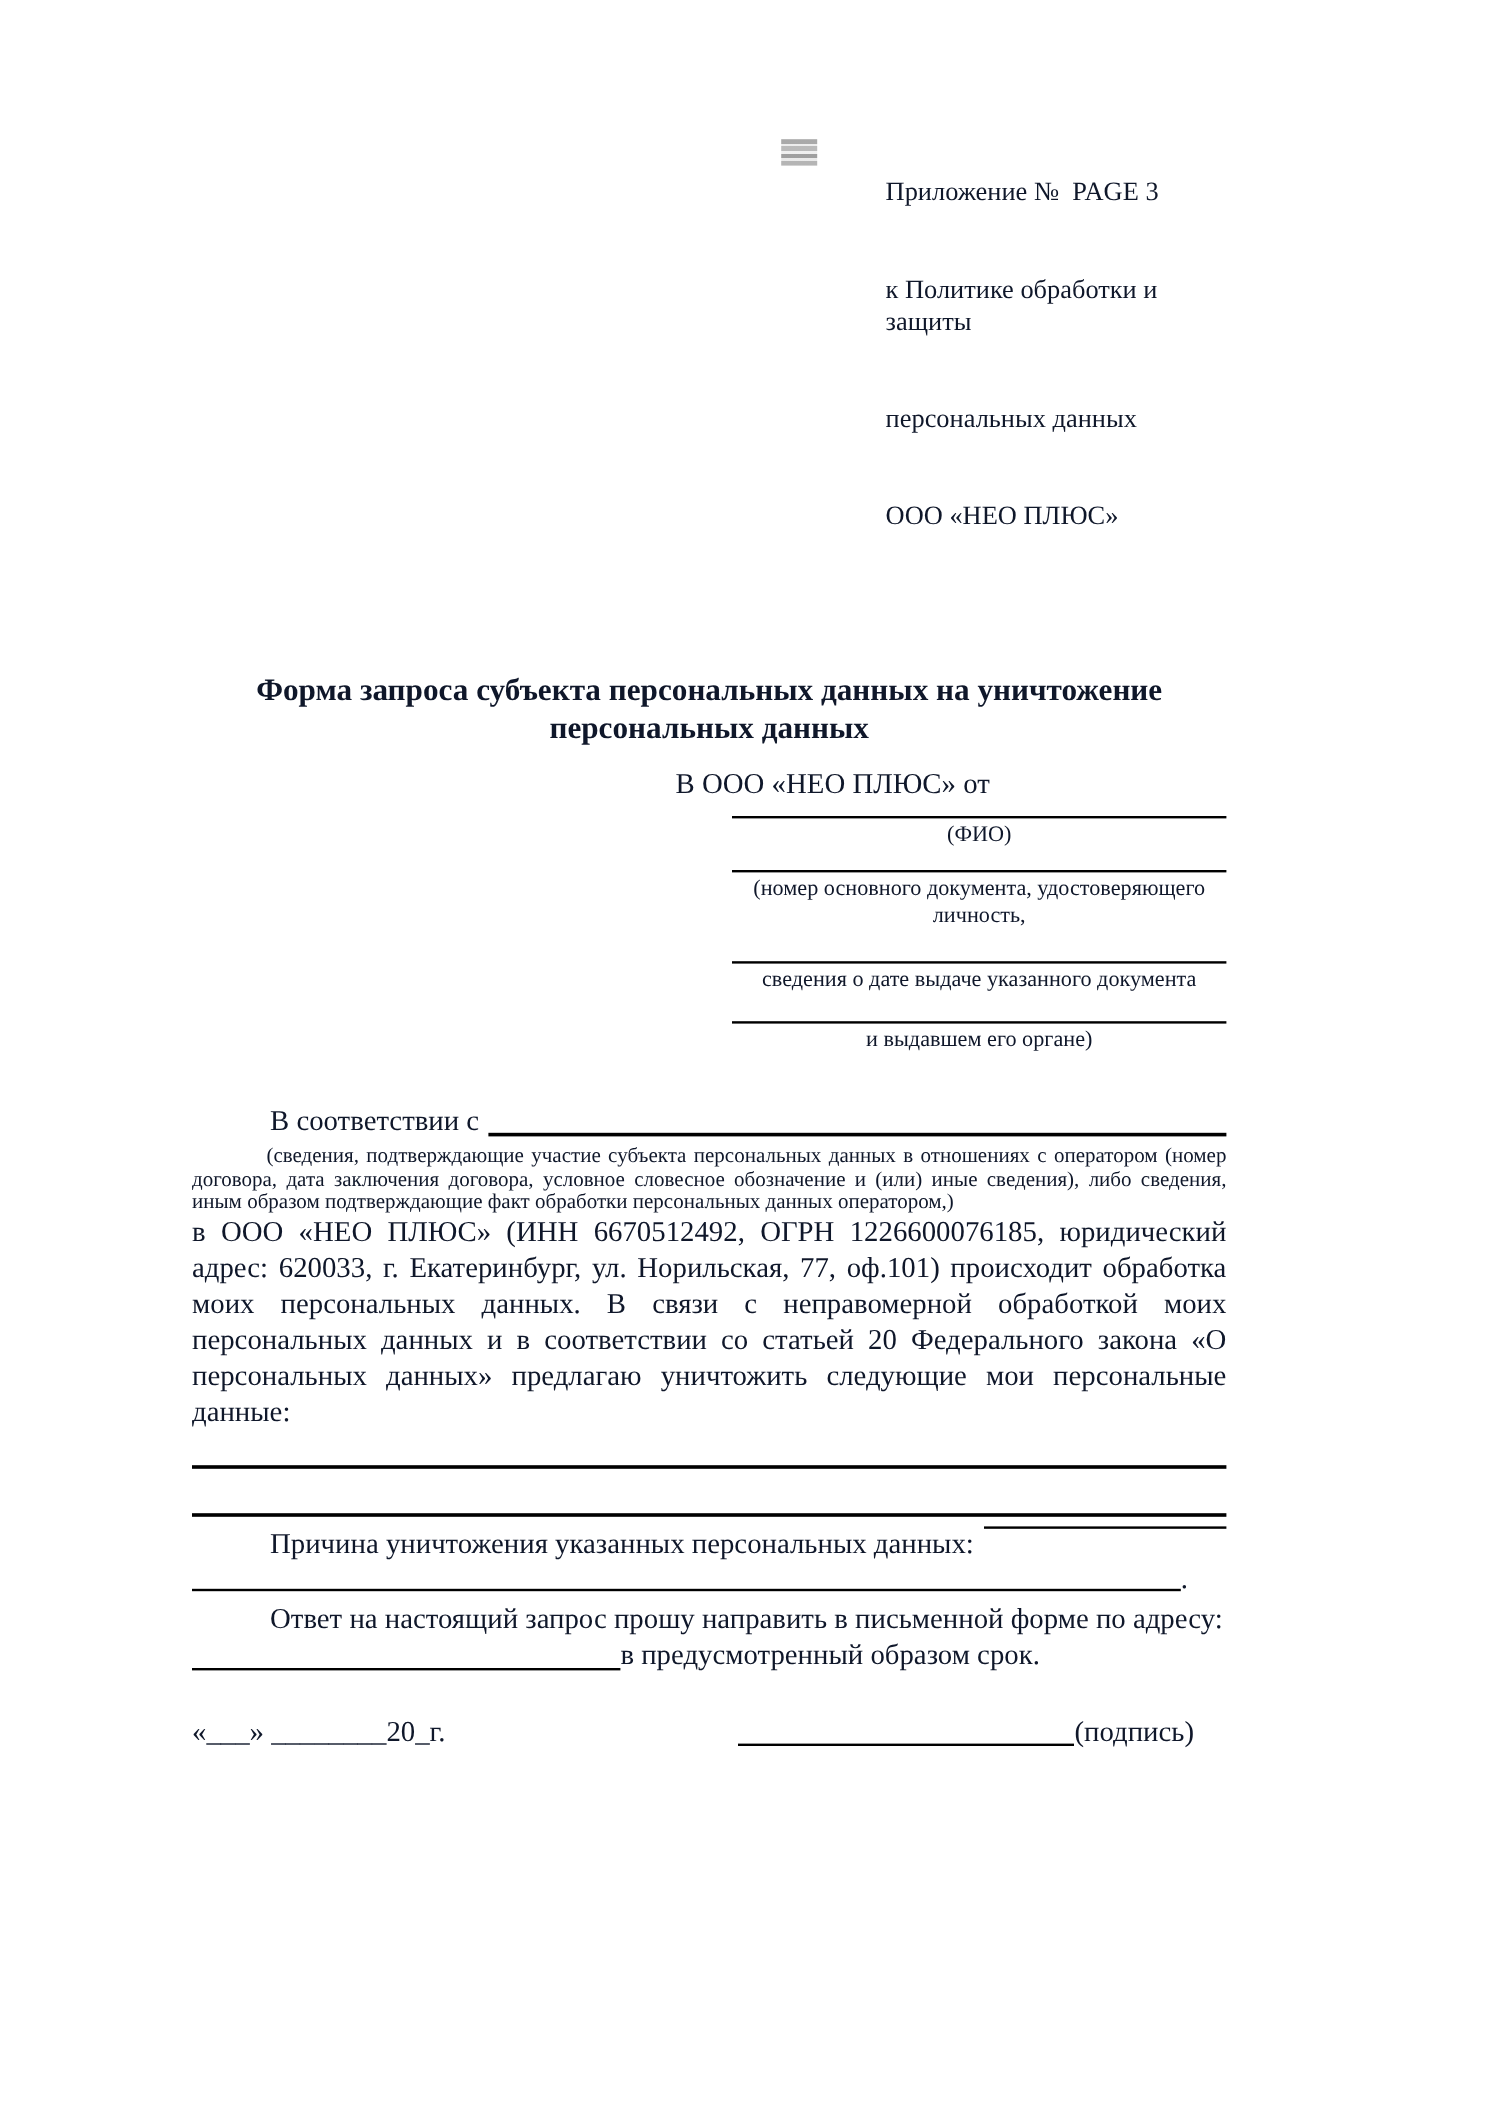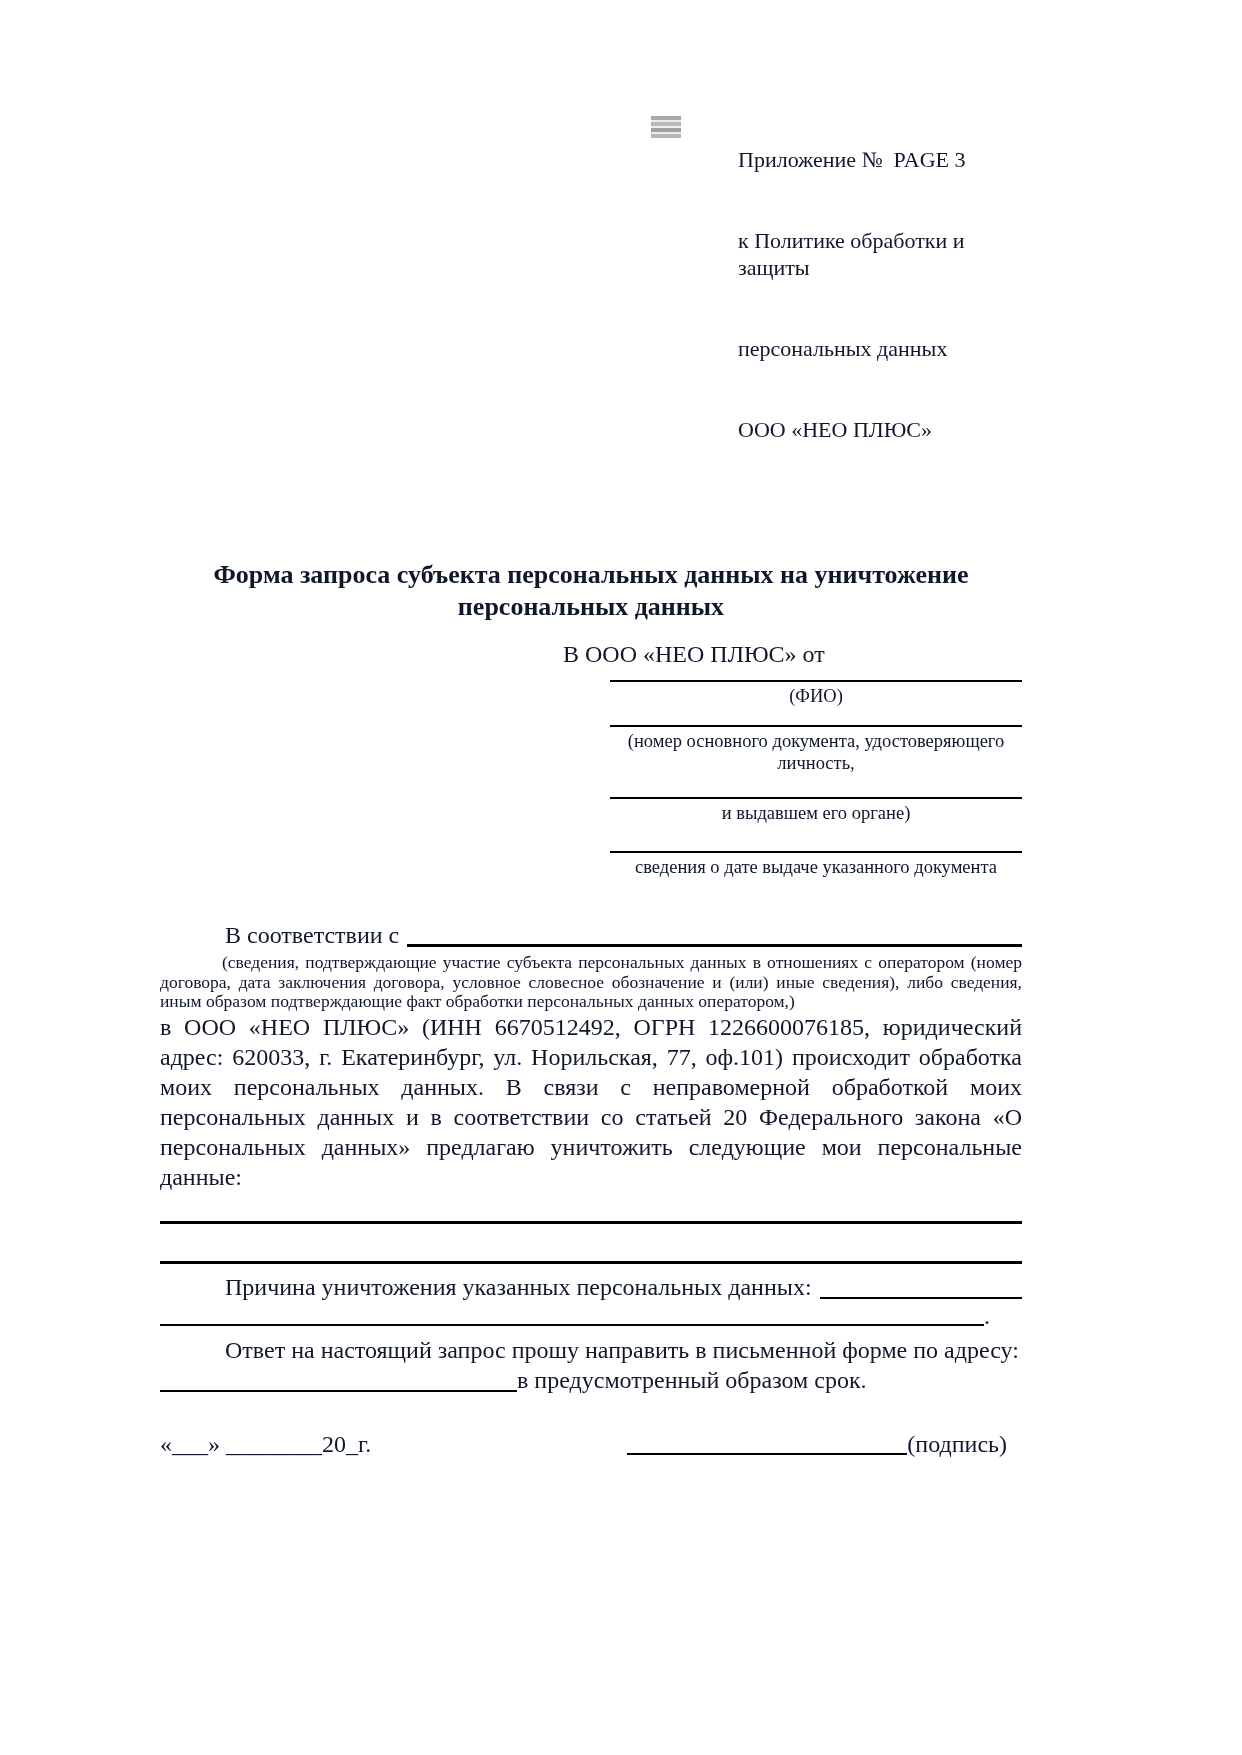--- a/index.html
+++ b/index.html
@@ -76,21 +76,21 @@
   .body-par {
     margin-top:0;
     font-size:24px; line-height:30px;
     text-align:justify;
   }
 
   .blank-a { height:32px; border-bottom:3px solid #000; }
   .blank-b { height:40px; border-bottom:3px solid #000; }
 
   .reason-row {
-    display:flex; align-items:flex-end;
+    display:flex; align-items:flex-start;
     font-size:24px; line-height:30px;
     margin-top:8px;
   }
   .reason-row .reason-label { padding-left:65px; white-space:nowrap; }
   .reason-row .fill-line { border-bottom:2.5px solid #000; }
 
   .blank-c-row {
     display:flex; align-items:flex-end;
     font-size:24px; line-height:30px;
     padding-right:32px;
@@ -101,21 +101,21 @@
   .response-par { margin-top:6px; font-size:24px; line-height:30px; }
   .response-line1 { padding-left:65px; }
   .response-line2 { display:flex; align-items:flex-end; }
   .response-line2 .addr-line { width:357px; border-bottom:2.5px solid #000; margin-bottom:3px; }
 
   .date-sig-row {
     margin-top:34px;
     display:flex; justify-content:space-between; align-items:flex-end;
     font-size:24px; line-height:30px;
   }
-  .sig-group { display:flex; align-items:flex-end; margin-right:15px; }
+  .sig-group { display:flex; align-items:flex-end; margin-right:27px; }
   .sig-line { width:280px; border-bottom:2.5px solid #000; margin-bottom:4px; }
 </style>
 </head>
 <body>
 
 <div class="page">
 
   <div class="embedded-icon"></div>
 
   <div class="content">
@@ -133,26 +133,26 @@
 
     <div class="field">
       <div class="write-line f1"></div>
       <div class="field-caption">(ФИО)</div>
     </div>
     <div class="field">
       <div class="write-line f2"></div>
       <div class="field-caption">(номер основного документа, удостоверяющего личность,</div>
     </div>
     <div class="field">
+      <div class="write-line f3"></div>
+      <div class="field-caption">сведения о дате выдаче указанного документа</div>
+    </div>
+    <div class="field">
       <div class="write-line f4"></div>
       <div class="field-caption">и выдавшем его органе)</div>
-    </div>
-    <div class="field">
-      <div class="write-line f3"></div>
-      <div class="field-caption">сведения о дате выдаче указанного документа</div>
     </div>
 
     <div class="accordance-row">
       <span class="lead">В соответствии с</span>
       <div class="fill-line"></div>
     </div>
 
     <div class="note">(сведения, подтверждающие участие субъекта персональных данных в отношениях с оператором (номер договора, дата заключения договора, условное словесное обозначение и (или) иные сведения), либо сведения, иным образом подтверждающие факт обработки персональных данных оператором,)</div>
 
     <div class="body-par">в ООО «НЕО ПЛЮС» (ИНН 6670512492, ОГРН 1226600076185, юридический адрес: 620033, г. Екатеринбург, ул. Норильская, 77, оф.101) происходит обработка моих персональных данных. В связи с неправомерной обработкой моих персональных данных и в соответствии со статьей 20 Федерального закона «О персональных данных» предлагаю уничтожить следующие мои персональные данные:</div>

